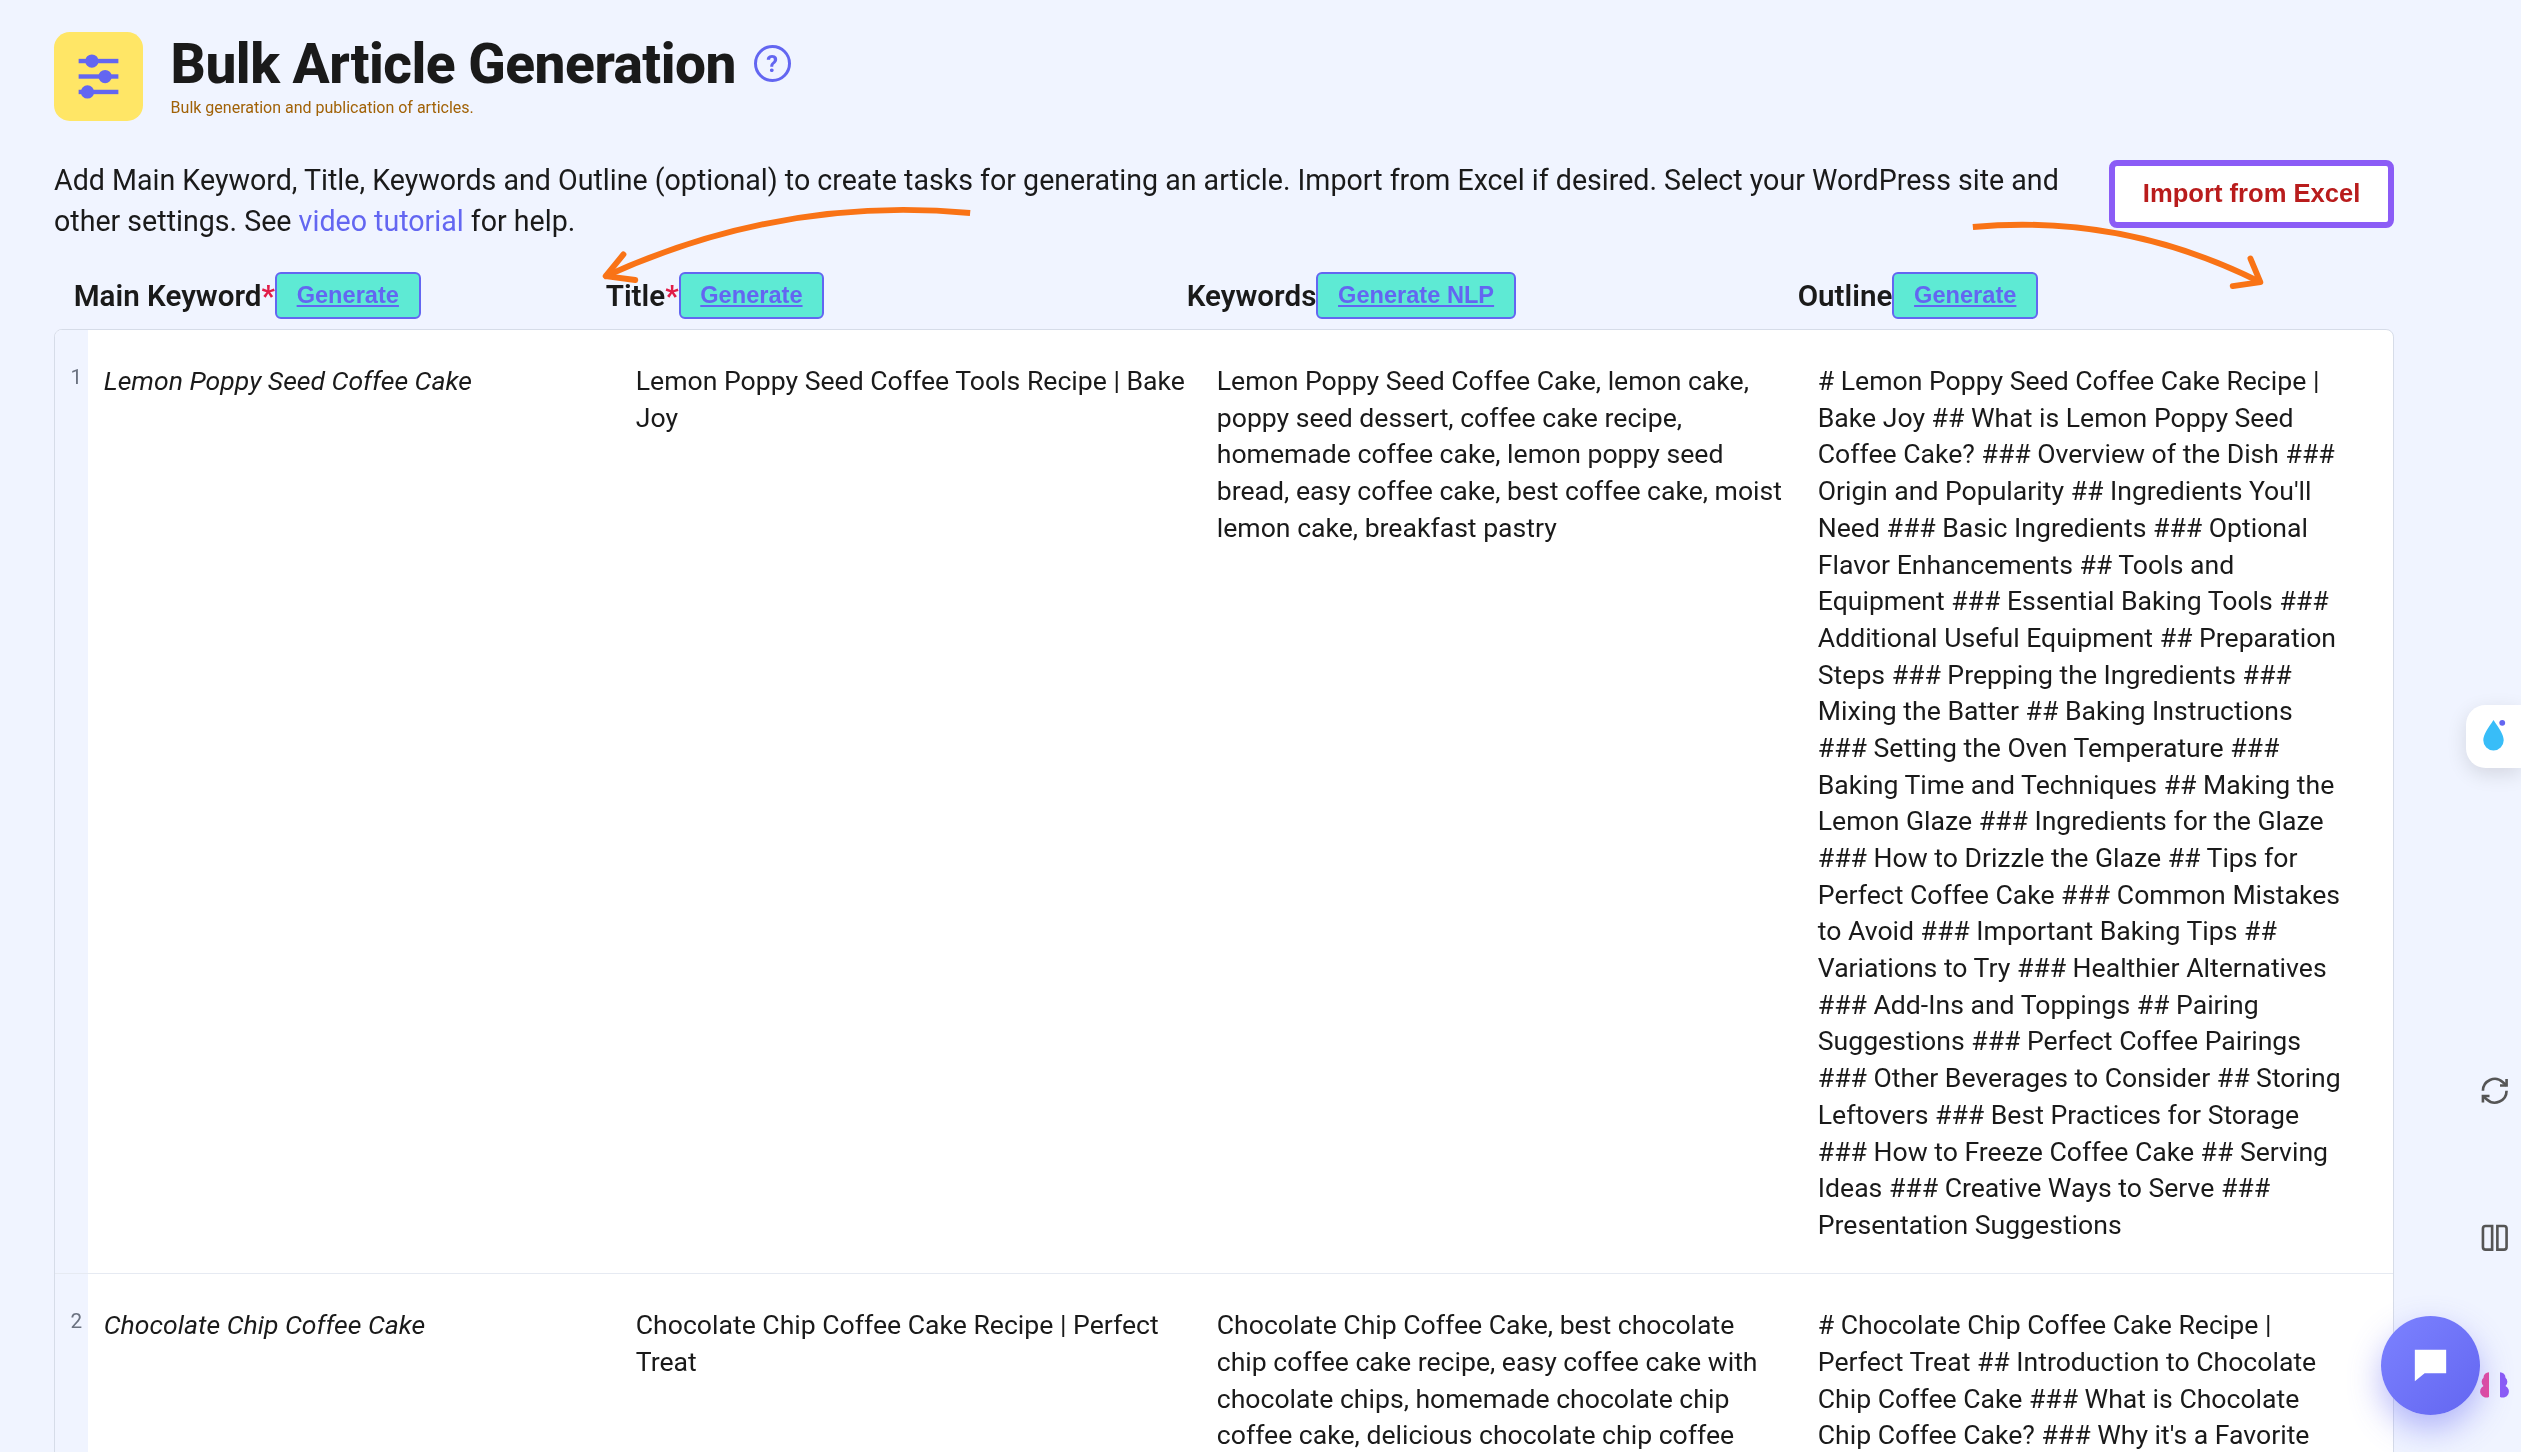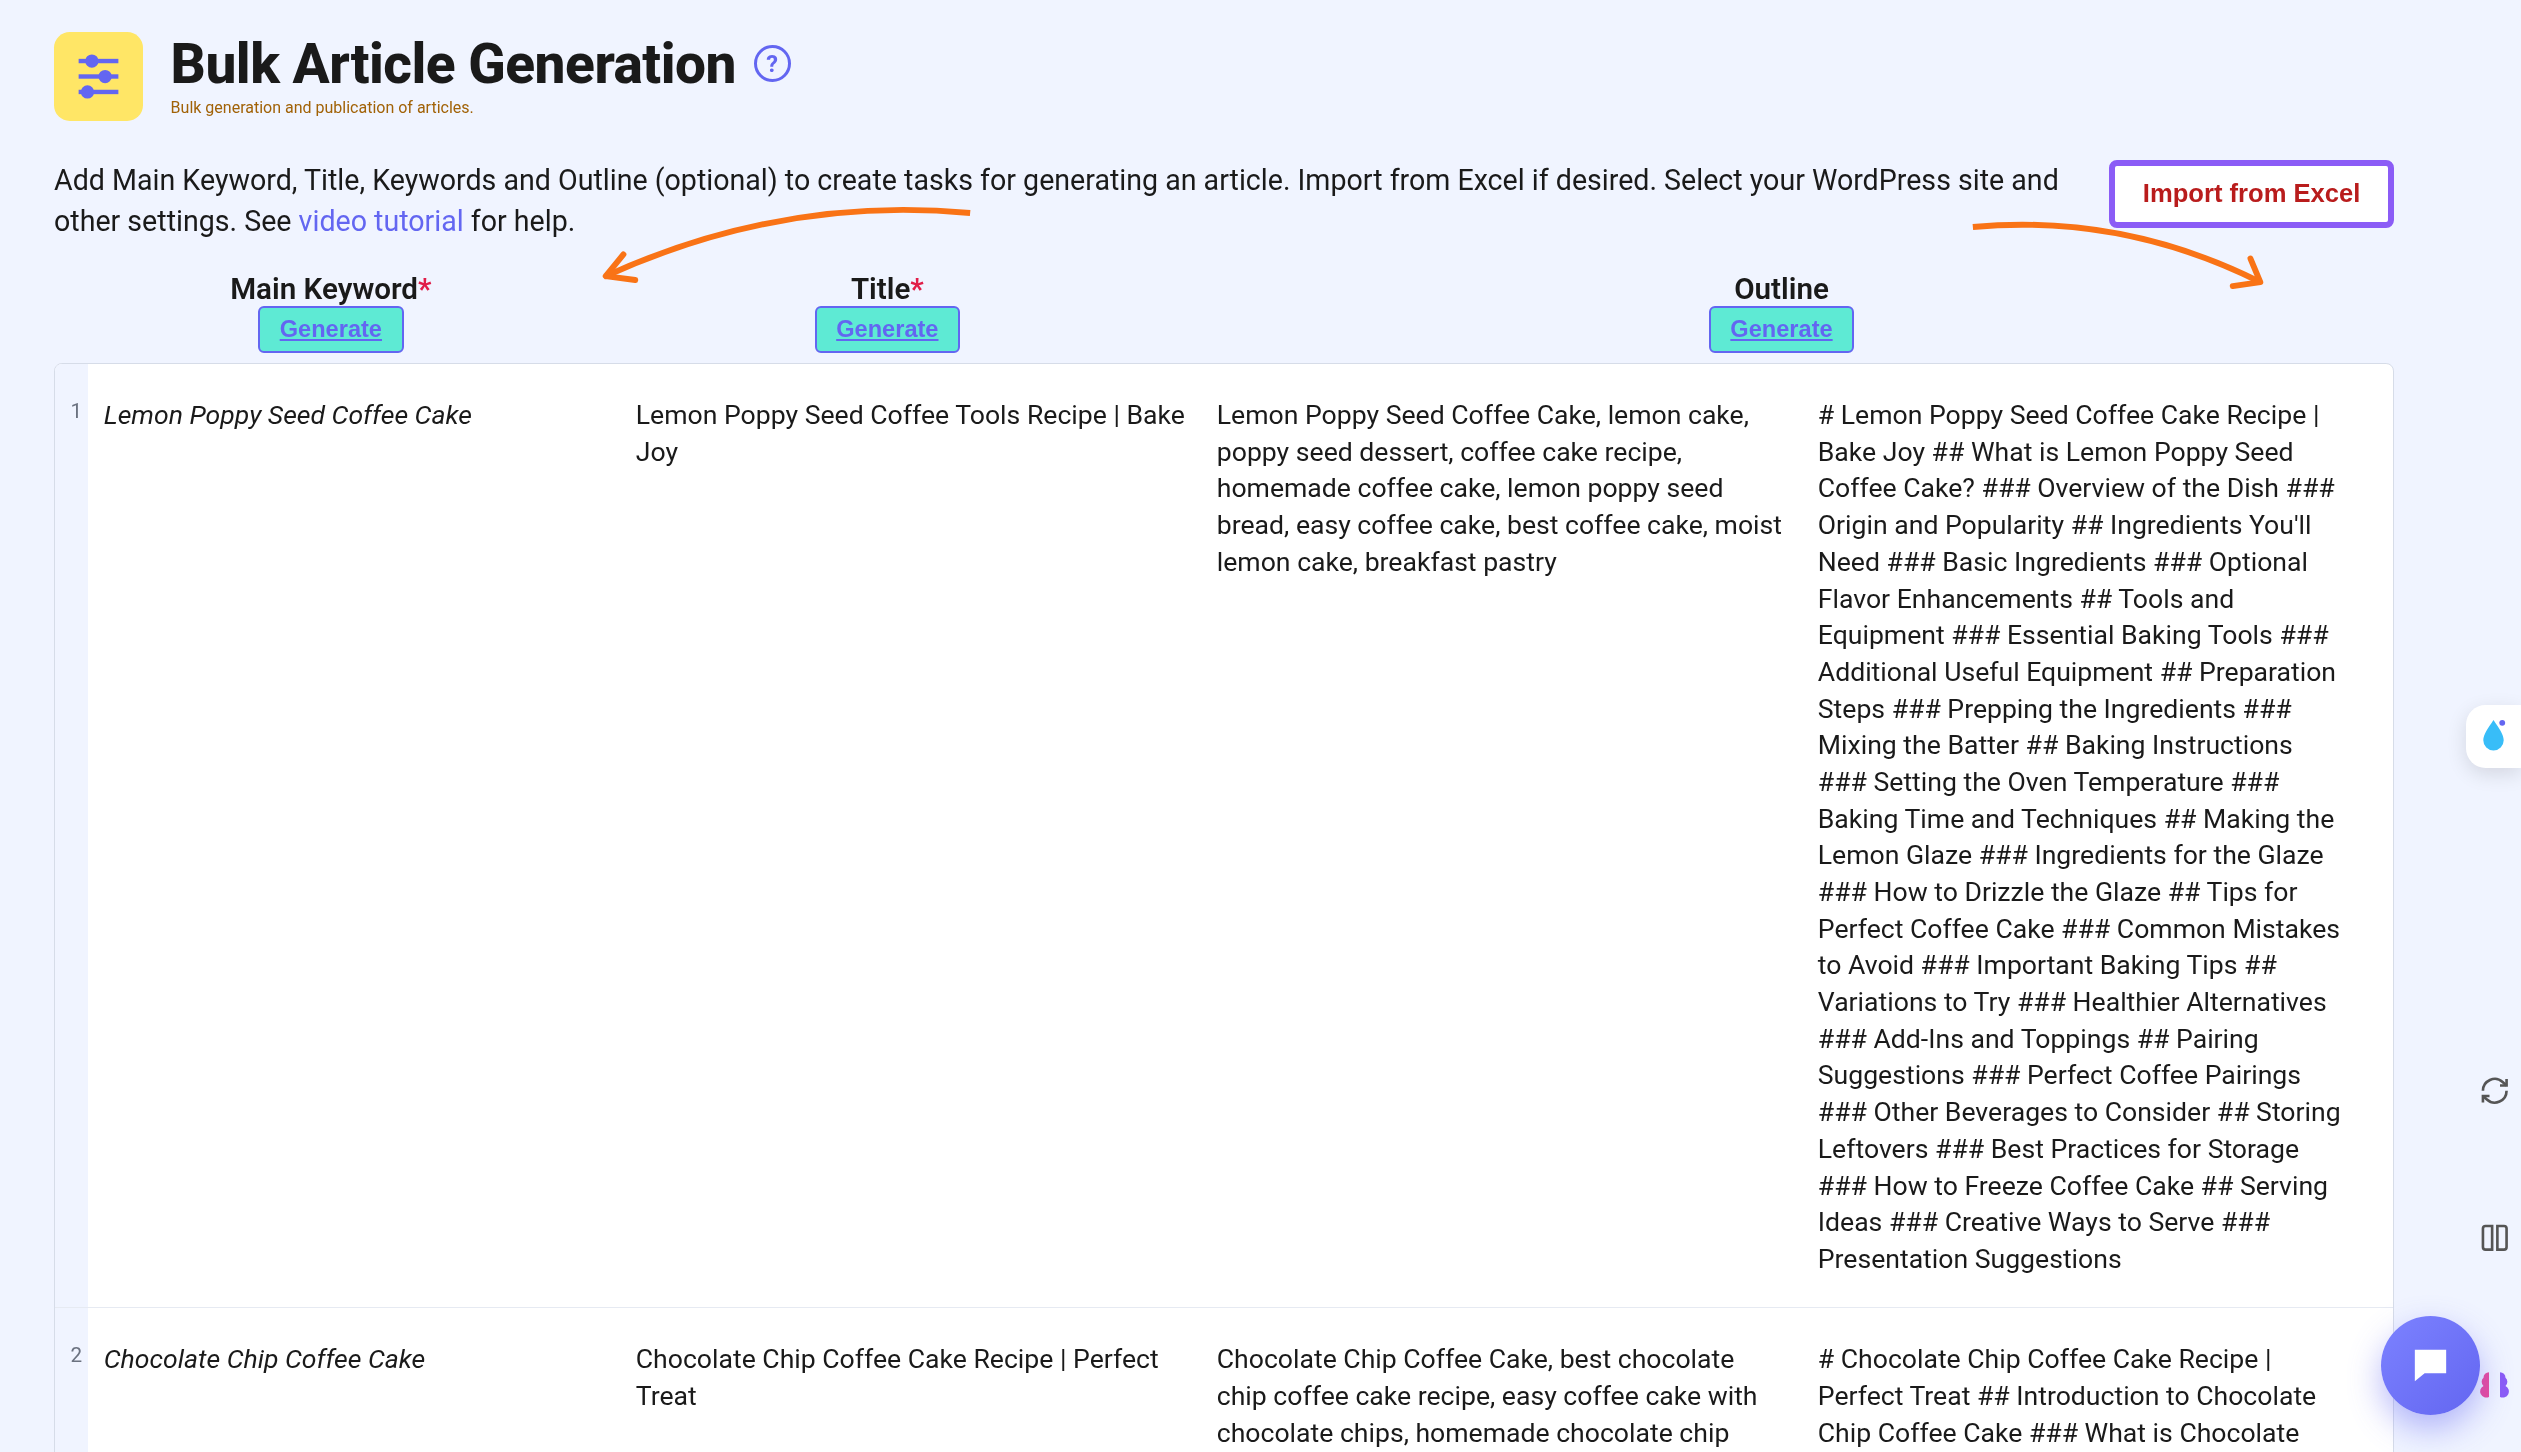--- a/index.html
+++ b/index.html
@@ -11,21 +11,21 @@
 .ttl { display:flex; align-items:center; gap:17.7px; }
 .ttl h1 { font-size:55px; font-weight:800; letter-spacing:-0.5px; }
 .help-q { width:37px; height:37px; border:3px solid #6366f1; border-radius:50%; display:flex; align-items:center; justify-content:center; color:#6366f1; font-weight:700; font-size:23.6px; }
 .subttl { color:#a16207; font-size:16px; margin-top:2px; }
 .run-btn { background:linear-gradient(135deg,#7c82ff,#6366f1); color:#fff; border:none; border-radius:9.9px; font-size:35px; font-weight:700; padding:25.6px 118px; cursor:pointer; margin-left:auto; }
 .intro-row { display:flex; align-items:flex-start; gap:39px; margin-bottom:30px; }
 .intro { font-size:28.6px; line-height:1.45; color:#1a1a1a; flex:1; }
 .intro a { color:#6366f1; text-decoration:none; }
 .import-btn { background:#fff; border:6px solid #8b5cf6; border-radius:7.9px; color:#b91c1c; font-size:25.6px; font-weight:600; padding:13.8px 27.6px; cursor:pointer; white-space:nowrap; }
 .cols { display:flex; align-items:center; gap:0; margin-bottom:9.9px; padding-left:19.7px; position:relative; }
-.col { display:flex; align-items:center; justify-content:flex-start; padding-right:17.7px;flex-direction:column; }
+.col { display:flex; align-items:center; justify-content:flex-start; padding-right:17.7px; }
 .col-mk { width:532px; }
 .col-title { width:581px; }
 .col-kw { width:611px; }
 .col-ol { flex:1; }
 .col-lbl { font-size:29.6px; font-weight:600; }
 .req { color:#e11d48; font-weight:700; }
 .gen-btn { background:#5eead4; border:2px solid #6366f1; color:#6366f1; font-weight:600; font-size:23.6px; border-radius:5.9px; padding:7.9px 19.7px; cursor:pointer;text-decoration:underline; }
 .table { background:#fff; border:1px solid #d6dce8; border-radius:7.9px; overflow:hidden; }
 .row { display:flex; border-bottom:1px solid #e6eaf2; }
 .row:last-child { border-bottom:none; }
@@ -79,20 +79,24 @@
   </div>
 
   <div class="cols">
     <div class="col col-mk">
       <span class="col-lbl"><span>Main Keyword</span><span class="req">*</span></span>
       <button class="gen-btn">Generate</button>
     </div>
     <div class="col col-title">
       <span class="col-lbl"><span>Title</span><span class="req">*</span></span>
       <button class="gen-btn">Generate</button>
+    </div>
+    <div class="col col-kw">
+      <span class="col-lbl">Keywords</span>
+      <button class="gen-btn">Generate NLP</button>
     </div>
     <div class="col col-ol">
       <span class="col-lbl">Outline</span>
       <button class="gen-btn">Generate</button>
     </div>
 
     <svg class="arrow" style="left:532px;top:-67px" width="394" height="89" viewBox="0 0 400 90">
       <path d="M 390 8 Q 200 -10 20 72" stroke="#f97316" stroke-width="6" fill="none"></path>
       <path d="M 20 72 l 18 -22 M 20 72 l 30 4" stroke="#f97316" stroke-width="6" fill="none" stroke-linecap="round"></path>
     </svg>

